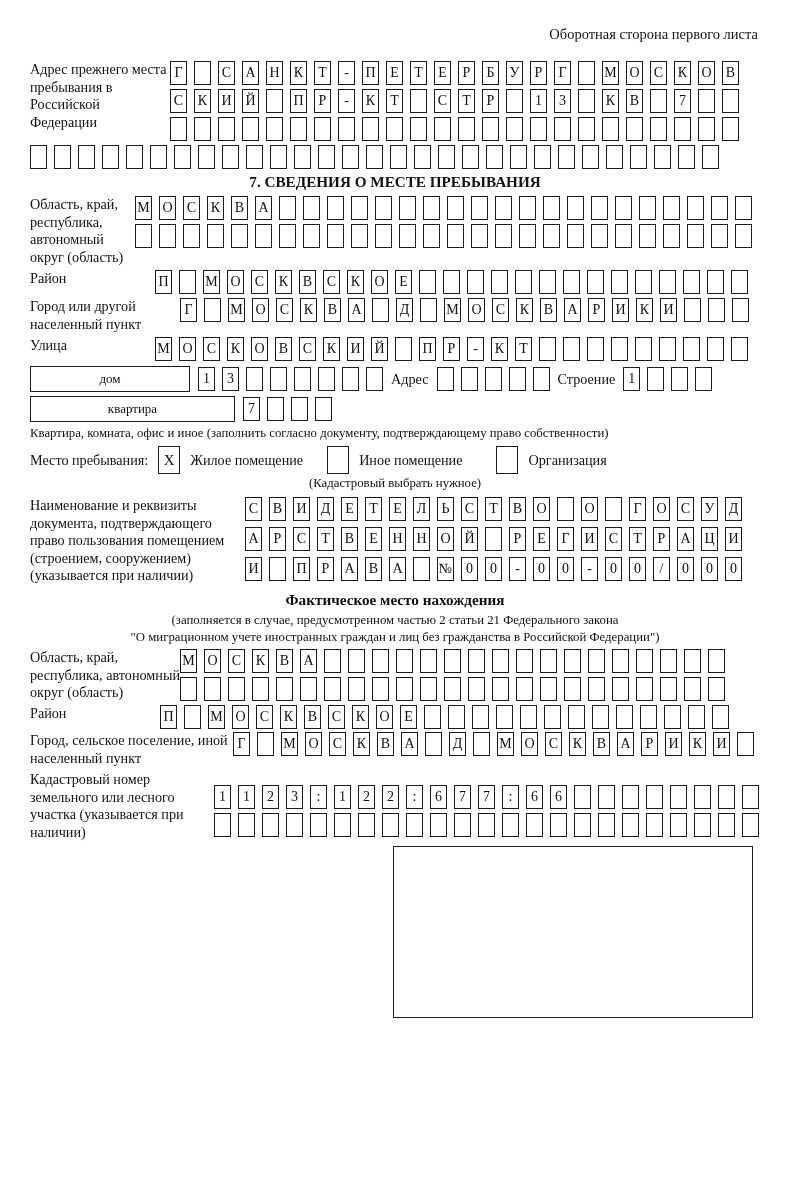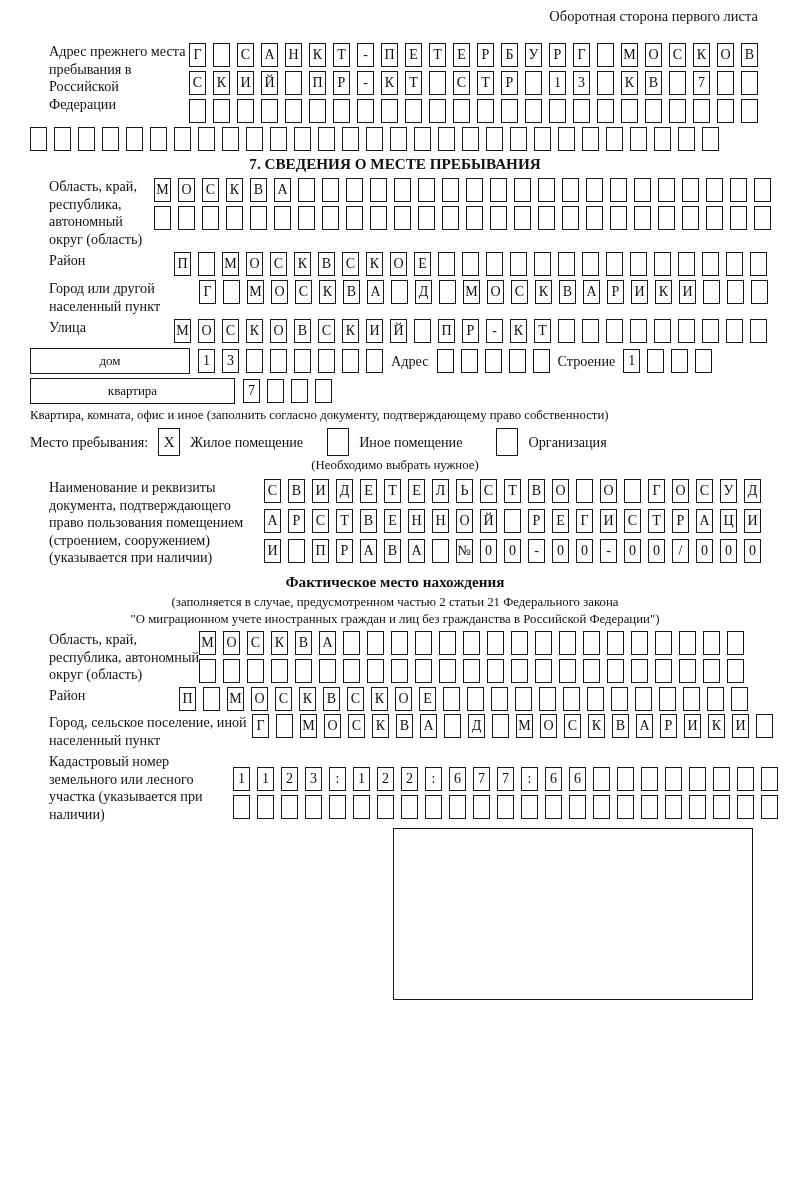--- a/index.html
+++ b/index.html
@@ -2,26 +2,26 @@
 <html><head>
 <meta charset="utf-8">
 <style>
   * { box-sizing: border-box; margin: 0; padding: 0; }
   html, body { background: #ffffff; }
   body {
     width: 800px; height: 1180px;
     font-family: "Liberation Serif", "DejaVu Serif", serif;
     color: #111;
   }
-  .page { width: 800px; height: 1180px; padding: 8px 40px 0 30px; overflow: hidden; background: #fff; }
+  .page { width: 800px; height: 1180px; padding: 26px 40px 0 30px; overflow: hidden; background: #fff; }
 
   .corner { text-align: right; font-size: 14.5px; padding-right: 2px; margin-bottom: 18px; }
 
   .fgroup { display: flex; align-items: flex-start; }
-  .flabel { font-size: 14.2px; line-height: 1.24; flex: 0 0 auto; margin-left: 19px; }
+  .flabel { font-size: 14.2px; line-height: 1.24; flex: 0 0 auto; }
   .rows { display: flex; flex-direction: column; gap: 4px; }
   .cells { display: flex; gap: 7px; flex-wrap: nowrap; }
   .cell {
     flex: 0 0 17px; width: 17px; height: 24px;
     border: 1.7px solid #1b1b1b;
     display: flex; align-items: center; justify-content: center;
     font-size: 14px; line-height: 1;
   }
   .note { font-size: 12.8px; line-height: 1.3; }
   .center { text-align: center; }
@@ -374,21 +374,21 @@
 
   <div class="stay-row mt5">
     <span class="opt-label">Место пребывания:</span>
     <span class="ckbox">X</span>
     <span class="opt-label">Жилое помещение</span>
     <span class="ckbox" style="margin-left:14px"></span>
     <span class="opt-label">Иное помещение</span>
     <span class="ckbox" style="margin-left:24px"></span>
     <span class="opt-label">Организация</span>
   </div>
-  <div class="note center mt1">(Необходимо выбрать нужное)</div>
+  <div class="note center mt1">(Кадастровый выбрать нужное)</div>
 
   <div class="fgroup mt5">
     <div class="flabel w215">Наименование и реквизиты документа, подтверждающего право пользования помещением (строением, сооружением) (указывается при наличии)</div>
     <div class="rows" style="row-gap:6px">
       <div class="cells">
           <div class="cell">С</div>
           <div class="cell">В</div>
           <div class="cell">И</div>
           <div class="cell">Д</div>
           <div class="cell">Е</div>

